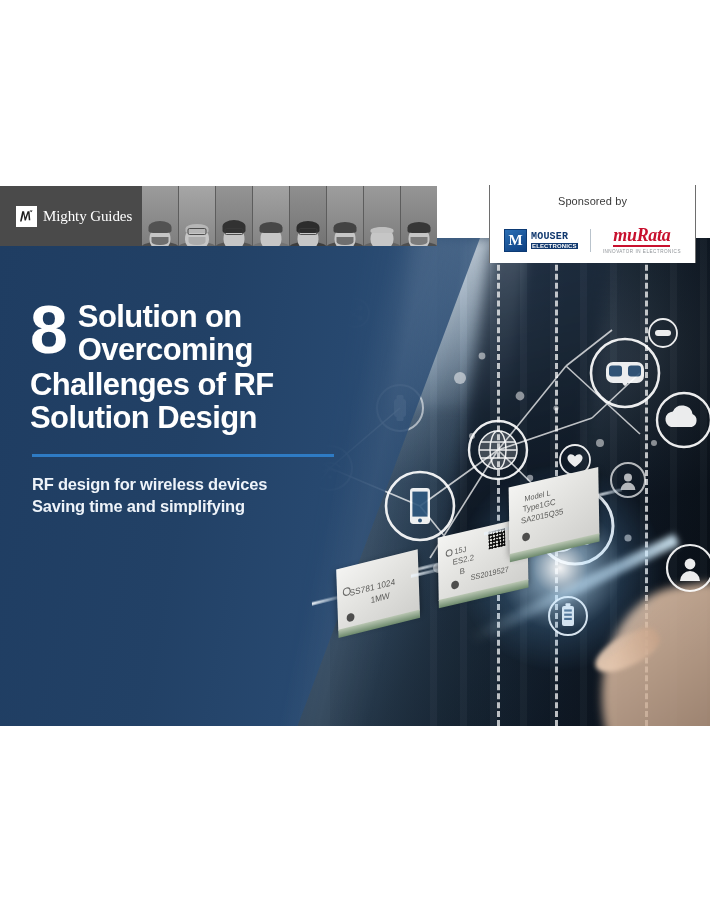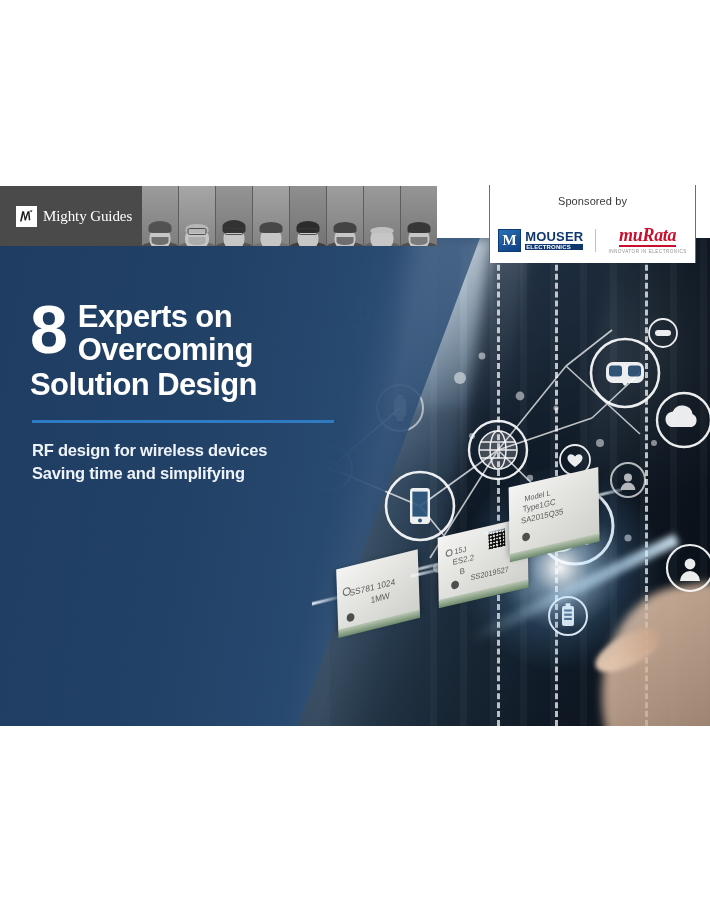--- a/index.html
+++ b/index.html
@@ -194,22 +194,23 @@
     font-weight: bold;
     font-size: 15px;
     line-height: 1;
     font-family: "Liberation Serif", serif;
   }
   #mouser-words { line-height: 1; }
   #mouser-name {
     display: block;
     color: #10386e;
     font-weight: bold;
-    font-size: 13px;
+    font-size: 10px;
     letter-spacing: .2px;
+    font-family: Liberation Mono, monospace;
   }
   #mouser-sub {
     display: block;
     color: #10386e;
     font-weight: bold;
     font-size: 6px;
     letter-spacing: .15px;
     background: #10386e;
     color: #ffffff;
     padding: 0 1px;
@@ -758,25 +759,26 @@
       </g>
     </svg>
 
     <div id="navy"></div>
     <div id="navy-soft"></div>
 
     <div id="headline">
       <div id="title-row">
         <div id="count">8</div>
         <div id="title-lines">
-          <div>Experts on</div>
+          <div>Solution on</div>
           <div>Overcoming</div>
         </div>
       </div>
       <div id="title-rest">
+        <div>Challenges of RF</div>
         <div>Solution Design</div>
       </div>
 
       <div id="rule"></div>
 
       <div id="subtitle">
         <div>RF design for wireless devices</div>
         <div>Saving time and simplifying</div>
       </div>
     </div>

